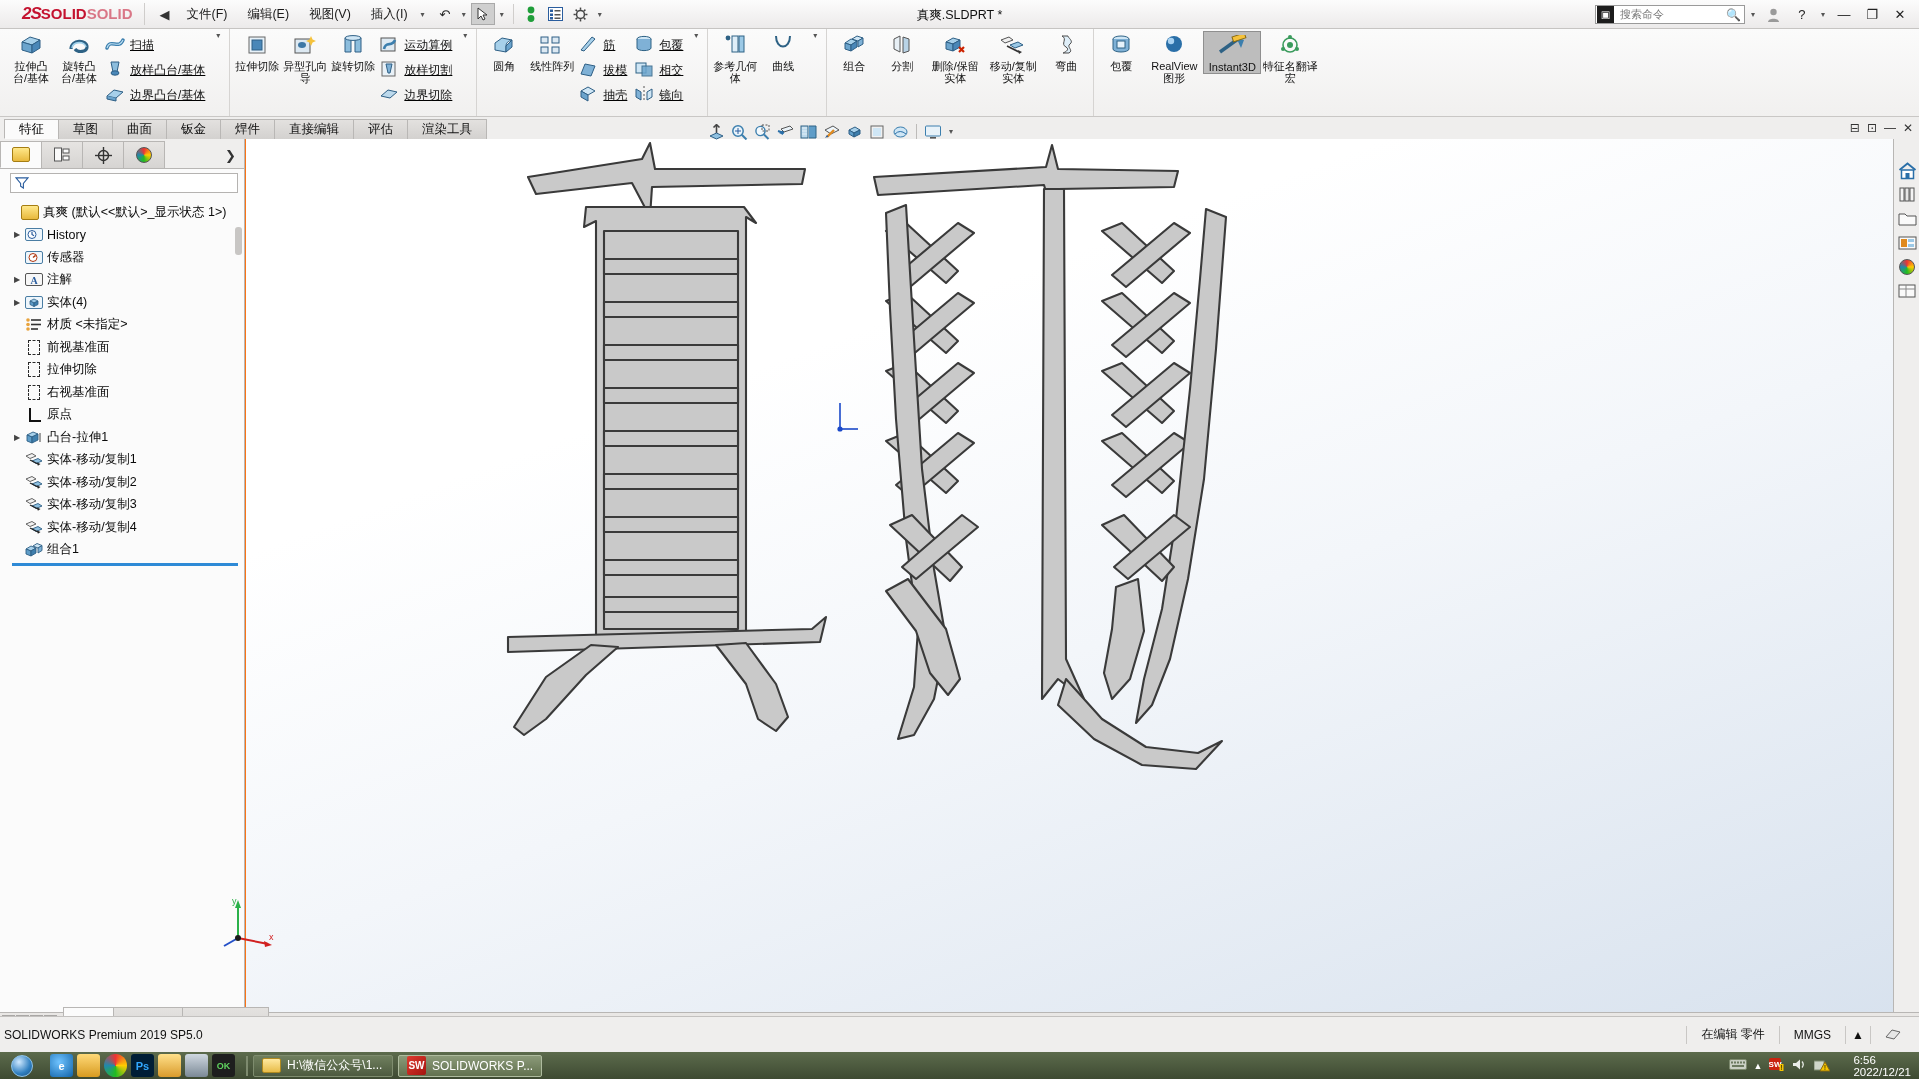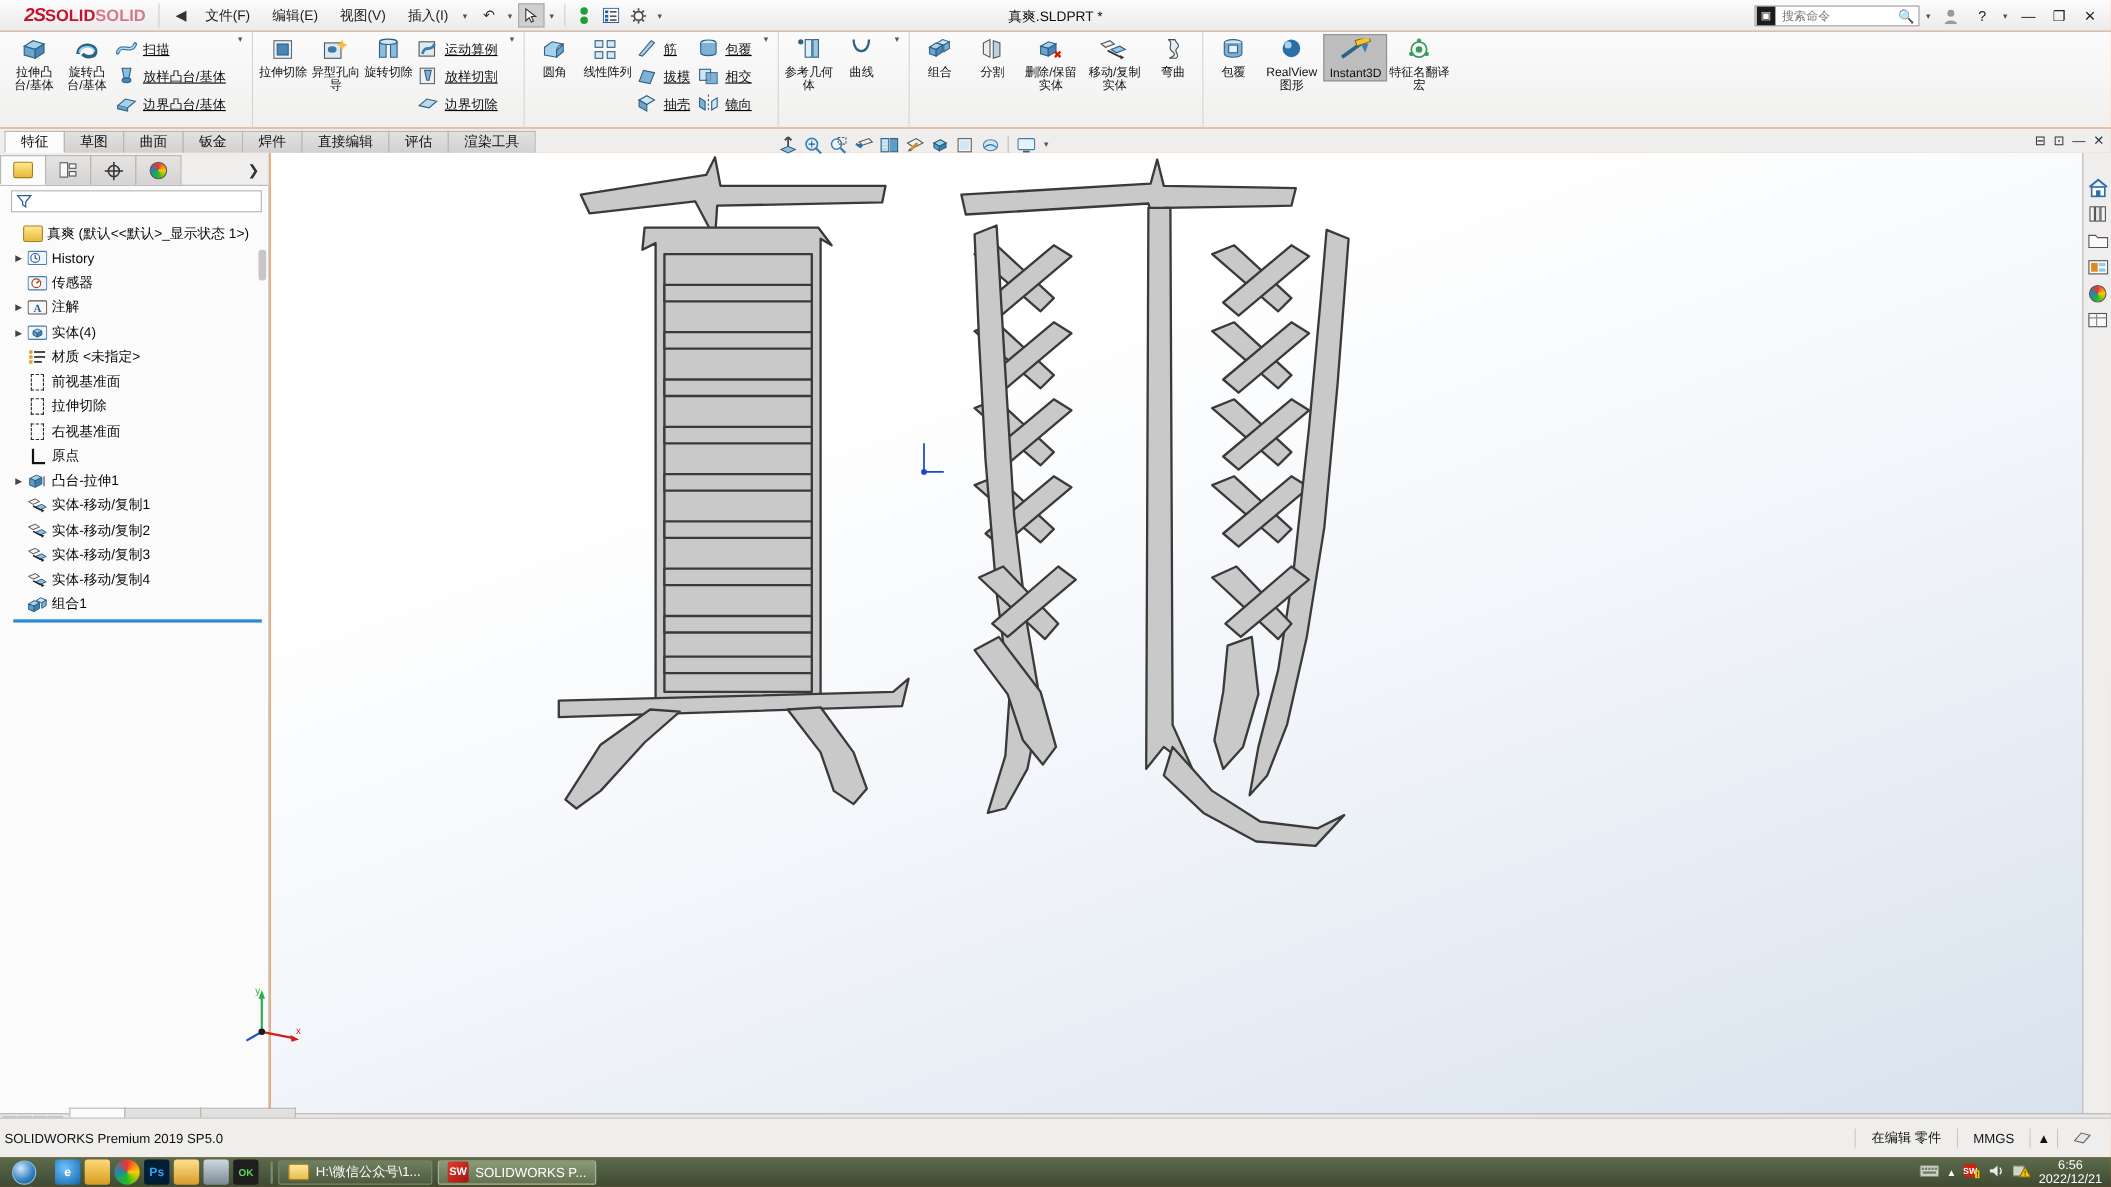--- a/index.html
+++ b/index.html
@@ -154,21 +154,21 @@
      border:1px solid #8fc4ea;}
   .qlaunch { display:flex; align-items:center; gap:4px; padding:0 6px; }
   .qli { width:23px;height:23px; border-radius:3px; display:flex; align-items:center;
      justify-content:center; font-size:11px; color:#fff; font-weight:bold;}
   .tb-sep2 { width:2px; height:20px; background:#7d8a6e; margin:0 5px;}
   .taskitem { height:22px; min-width:140px; display:flex; align-items:center; gap:6px;
      padding:0 8px; border:1px solid #7e8c6e; border-radius:2px;
      background:linear-gradient(#6f7f5e,#4d5a3f); color:#fff; font-size:12px; margin-right:5px;}
   .tray { position:absolute; right:0; height:27px; display:flex; align-items:center;
      gap:7px; padding-right:8px; color:#fff; font-size:11px;}
-  .clock { text-align:center; line-height:12px; font-size:11.5px; }
+  .clock { line-height:12px; font-size:11.5px;margin-left:16px; }
 
   .sldwrx { width:19px;height:19px;background:linear-gradient(135deg,#e03a2f,#a3150f);
      border-radius:2px; color:#fff; font-weight:bold; font-size:10px;
      display:flex;align-items:center;justify-content:center;}
   .folderico { width:19px;height:15px;background:linear-gradient(#ffe9a0,#e8bc48);
      border:1px solid #b08a20;border-radius:2px;}
 </style>
 </head>
 <body>
 

